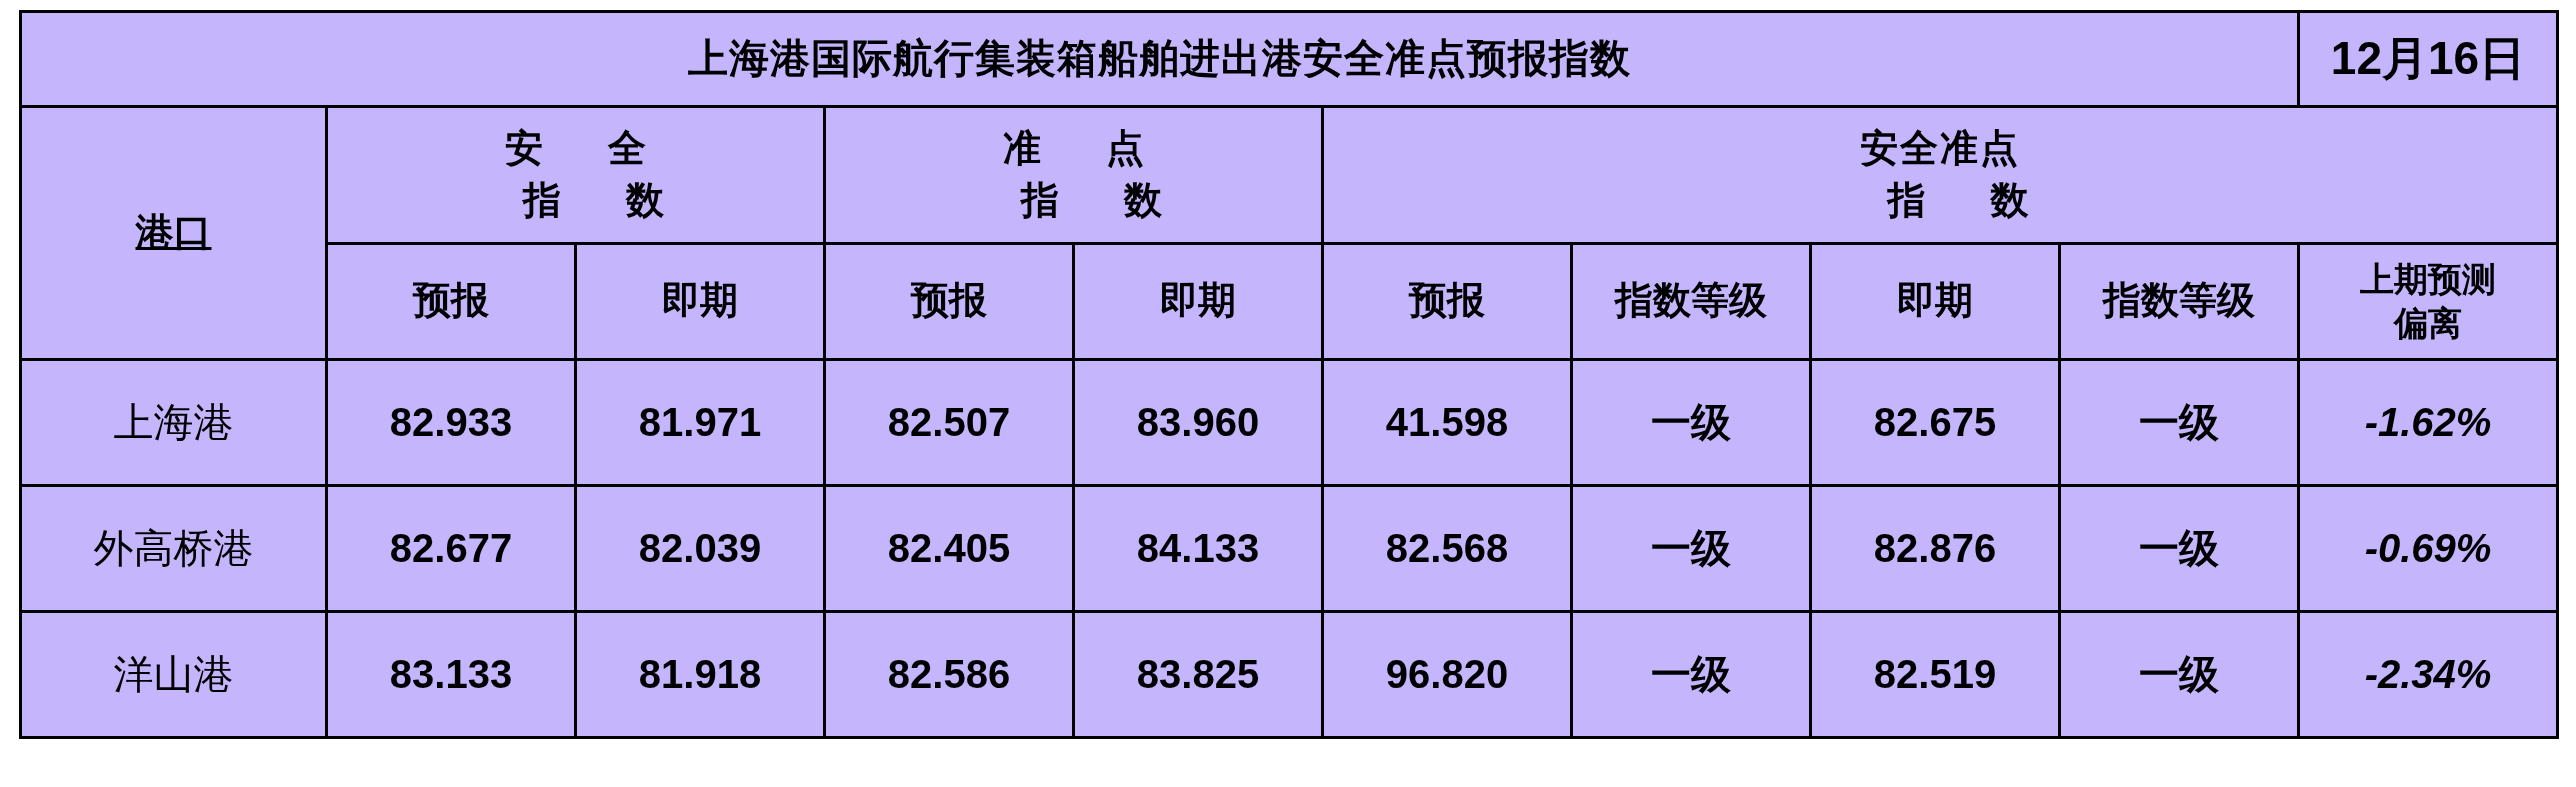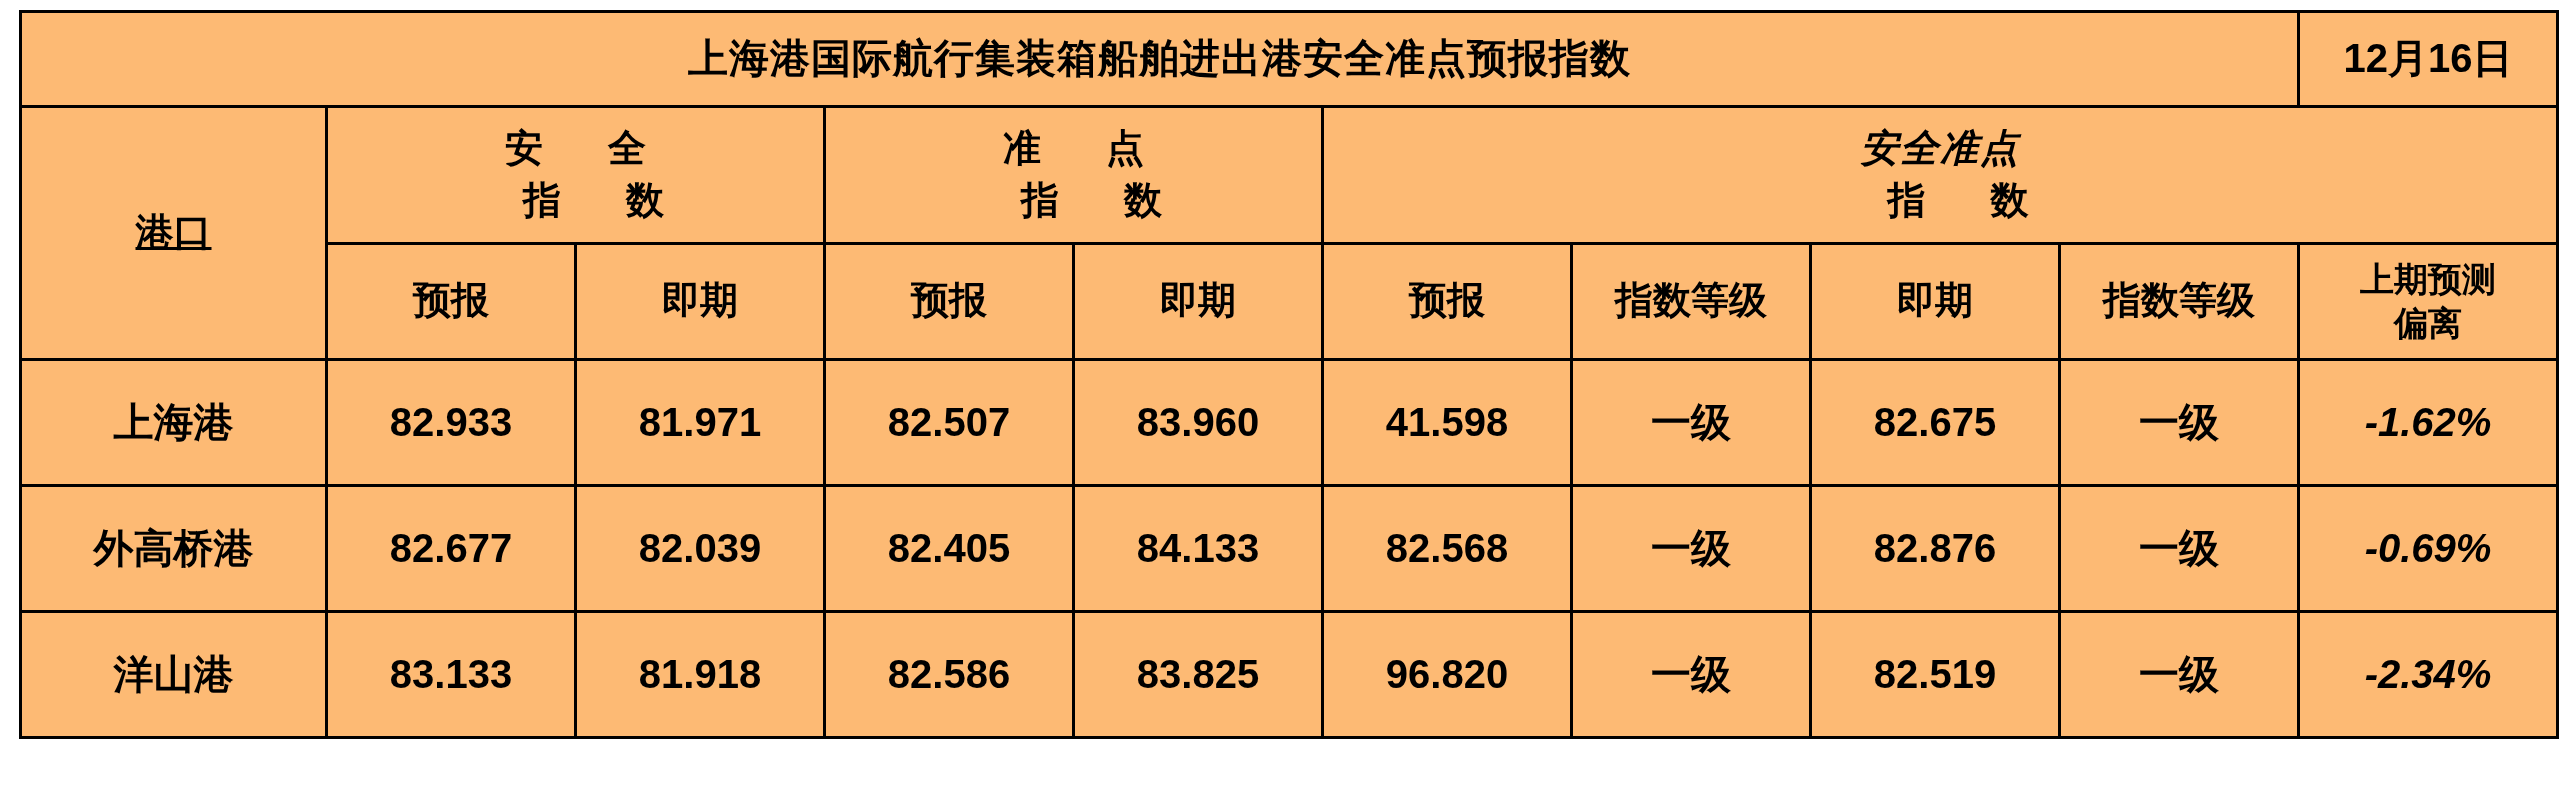--- a/index.html
+++ b/index.html
@@ -18,39 +18,39 @@
     position: relative;
     width: 2576px;
     height: 787px;
     box-sizing: border-box;
     padding: 9.6px 19px 0 19px;
   }
   table.report {
     border-collapse: collapse;
     table-layout: fixed;
     width: 2538px;
-    background: #fdba74;
+    background: #c4b5fd;
   }
   table.report td, table.report th {
     border: 3.8px solid #000000;
     text-align: center;
     vertical-align: middle;
     padding: 0;
     font-weight: bold;
   }
   
   .title-cell {
     height: 92px;
     font-size: 40px;
     font-weight: bold;
     letter-spacing: 1px;
   }
   .date-cell {
     height: 92px;
-    font-size: 40px;
+    font-size: 46px;
     font-weight: bold;
     white-space: nowrap;
   }
   
   .group-cell {
     height: 134px;
     font-size: 38px;
     font-weight: bold;
     line-height: 1.35;
   }
@@ -67,21 +67,21 @@
     font-weight: bold;
     line-height: 1.3;
   }
   .sub-head.two-line { font-size: 34px; margin-left: 44px; }
   .data-row td {
     height: 123px;
     font-size: 40px;
     font-weight: normal;
   }
   .data-row td.port-name {
-    font-weight: bold;
+    font-weight: normal;
     font-size: 40px;
   }
   .nowrap { white-space: nowrap; font-style: italic; }
 </style>
 </head>
 <body>
 
 <div class="sheet">
   <table class="report">
     <colgroup>
@@ -105,21 +105,21 @@
         <td class="port-head" rowspan="2">港口</td>
         <td class="group-cell" colspan="2">
           <span class="l1">安　全</span>
           <span class="l2">指　数</span>
         </td>
         <td class="group-cell" colspan="2">
           <span class="l1">准　点</span>
           <span class="l2">指　数</span>
         </td>
         <td class="group-cell" colspan="5">
-          <span class="l1" style="letter-spacing:1.9px;text-indent:0;font-style:italic;">安全准点</span>
+          <span class="l1" style="letter-spacing:1.9px;text-indent:0;">安全准点</span>
           <span class="l2">指　数</span>
         </td>
       </tr>
       <tr>
         <td class="sub-head">预报</td>
         <td class="sub-head">即期</td>
         <td class="sub-head">预报</td>
         <td class="sub-head">即期</td>
         <td class="sub-head">预报</td>
         <td class="sub-head">指数等级</td>

